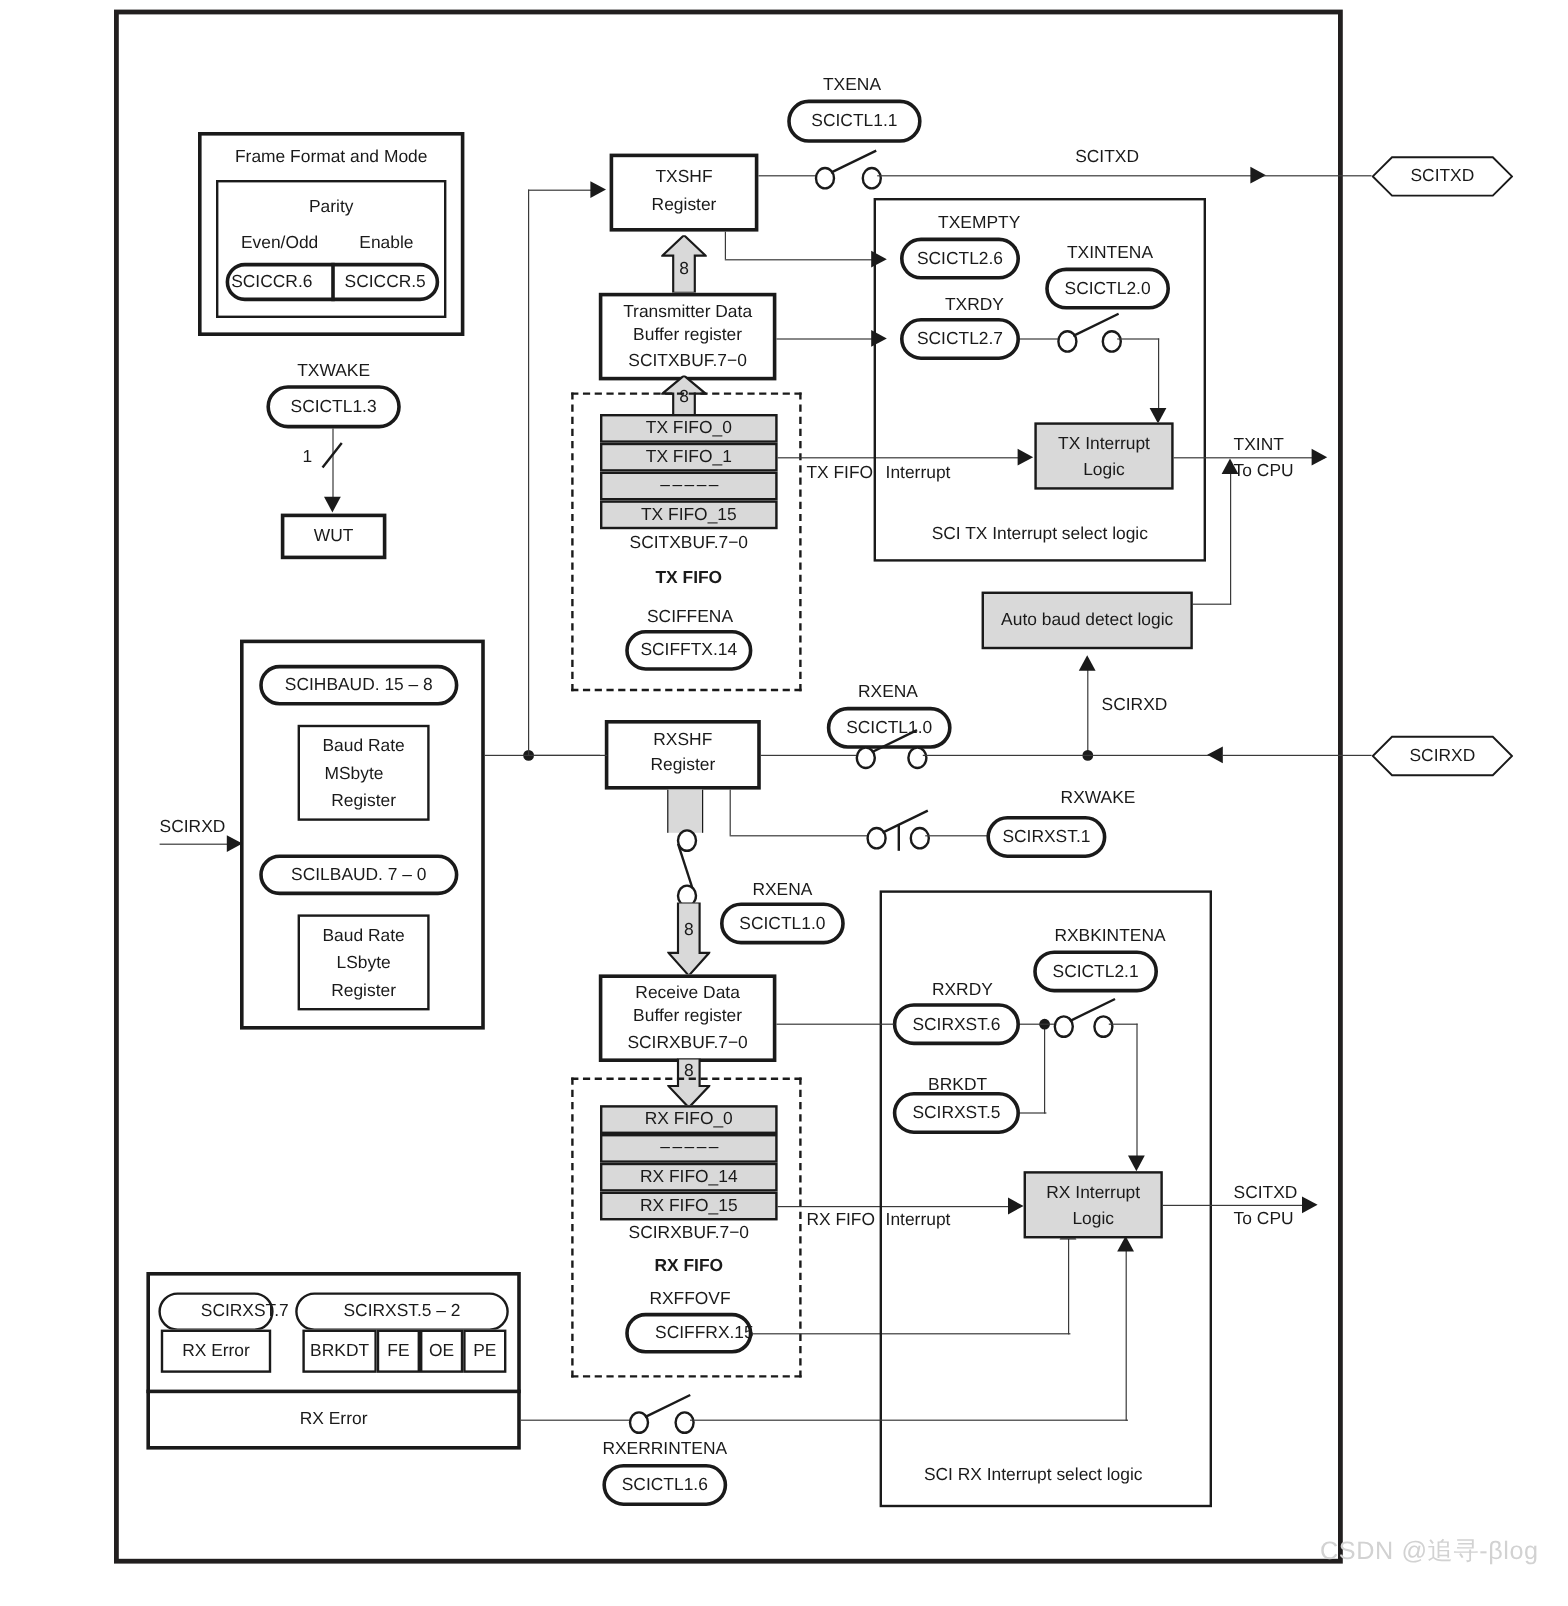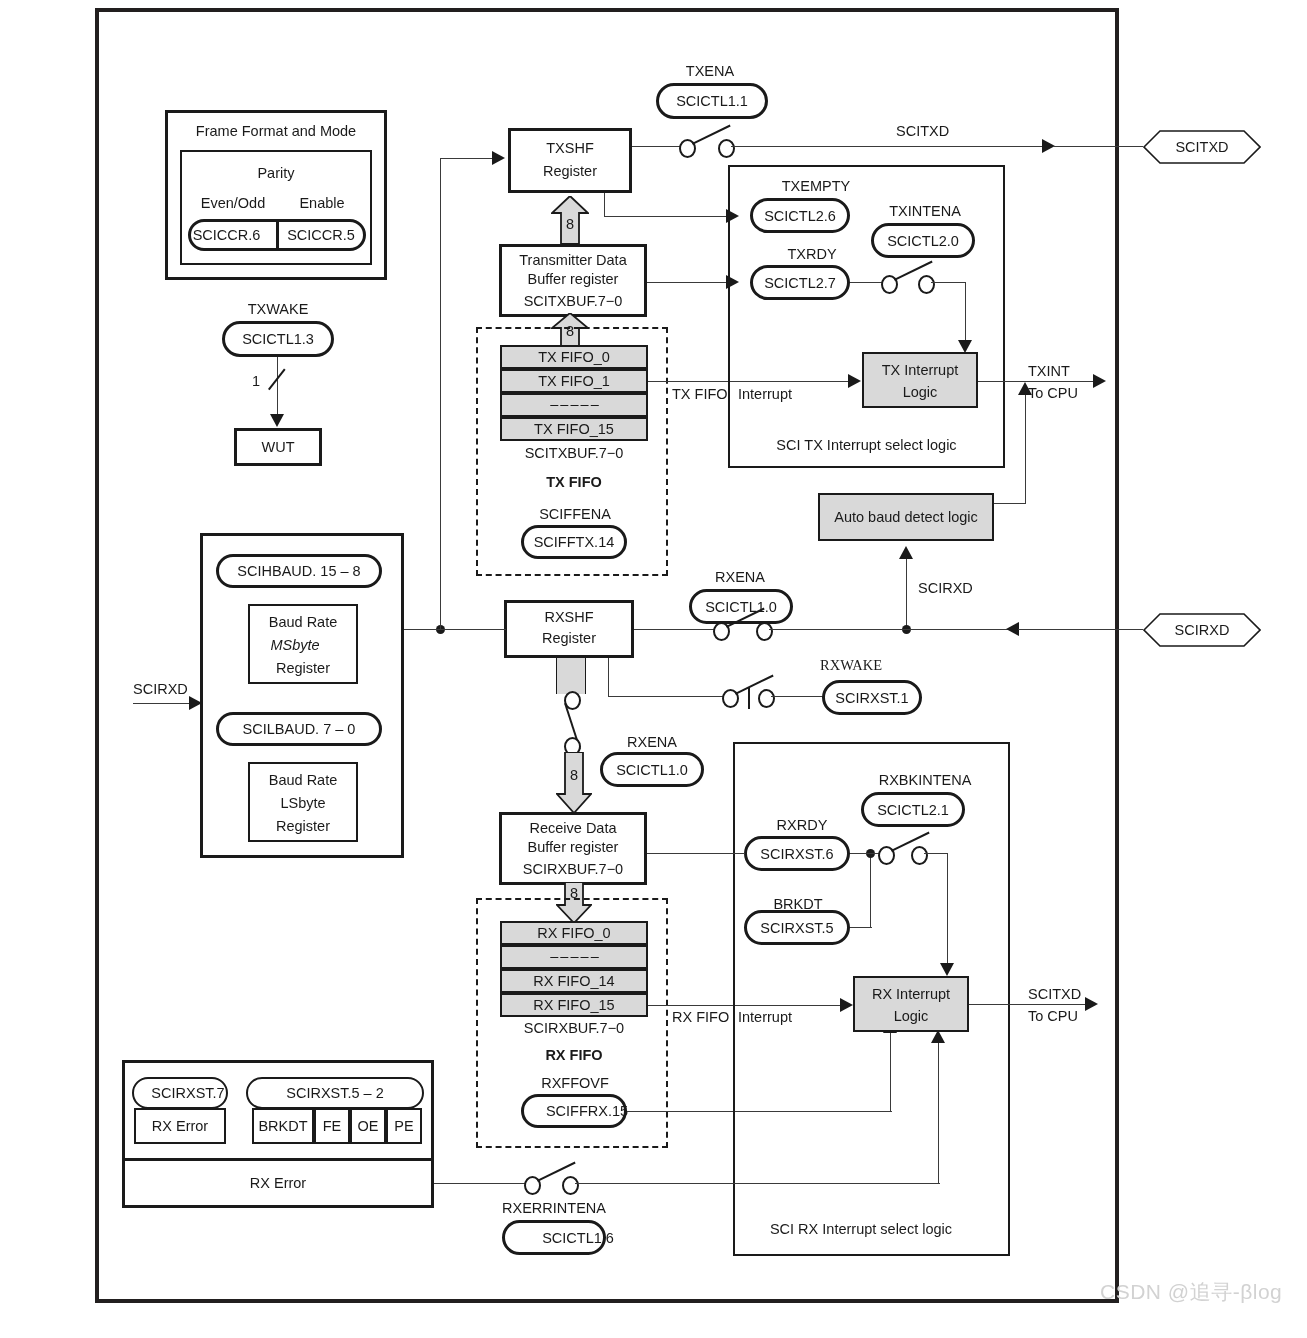--- a/index.html
+++ b/index.html
@@ -86,21 +86,21 @@
   <div class="txt" style="left:252px;top:372px;">1</div>
   <div class="ar d" style="left:270px;top:414px;"></div>
   <div class="abs box ctr" style="left:234px;top:428px;width:88px;height:38px;"></div>
   <div class="txt ctr" style="left:234px;top:438px;width:88px;height:18px;">WUT</div>
 
   <div class="abs box" style="left:200px;top:533px;width:204px;height:325px;"></div>
   <div class="abs cap" style="left:216px;top:554px;width:166px;height:34px;"></div>
   <div class="txt ctr" style="left:216px;top:562px;width:166px;height:18px;">SCIHBAUD. 15 – 8</div>
   <div class="abs box thin" style="left:248px;top:604px;width:110px;height:80px;"></div>
   <div class="txt ctr" style="left:248px;top:613px;width:110px;height:18px;">Baud Rate</div>
-  <div class="txt ctr" style="left:248px;top:636px;width:94px;height:18px;font-style:italic;">MSbyte</div>
+  <div class="txt ctr" style="left:248px;top:636px;width:94px;height:18px;">MSbyte</div>
   <div class="txt ctr" style="left:248px;top:659px;width:110px;height:18px;">Register</div>
 
   <div class="abs cap" style="left:216px;top:712px;width:166px;height:34px;"></div>
   <div class="txt ctr" style="left:216px;top:720px;width:166px;height:18px;">SCILBAUD. 7 – 0</div>
   <div class="abs box thin" style="left:248px;top:762px;width:110px;height:80px;"></div>
   <div class="txt ctr" style="left:248px;top:771px;width:110px;height:18px;">Baud Rate</div>
   <div class="txt ctr" style="left:248px;top:794px;width:110px;height:18px;">LSbyte</div>
   <div class="txt ctr" style="left:248px;top:817px;width:110px;height:18px;">Register</div>
 
   <div class="txt" style="left:133px;top:680px;">SCIRXD</div>
@@ -256,21 +256,21 @@
   <div class="hexlbl" style="left:1143px;top:621px;width:118px;height:18px;display:flex;align-items:center;justify-content:center;">SCIRXD</div>
 
   <div class="v" style="left:608px;top:658px;height:38px;"></div>
   <div class="h" style="left:608px;top:696px;width:117px;"></div>
   <div class="term" style="left:722px;top:689px;"></div>
   <div class="blade" style="left:735px;top:693px;width:42px;transform:rotate(-26deg);"></div>
   <div class="barb" style="left:748px;top:687px;height:22px;"></div>
   <div class="term" style="left:758px;top:689px;"></div>
   <div class="h" style="left:771px;top:696px;width:52px;"></div>
 
-  <div class="txt ctr" style="left:797px;top:656px;width:108px;height:18px;font-family:Liberation Serif, serif;">RXWAKE</div>
+  <div class="txt ctr" style="left:861px;top:656px;width:108px;height:18px;">RXWAKE</div>
   <div class="abs cap" style="left:822px;top:680px;width:100px;height:35px;"></div>
   <div class="txt ctr" style="left:822px;top:689px;width:100px;height:18px;">SCIRXST.1</div>
 
   <div class="abs" style="left:556px;top:658px;width:30px;height:36px;background:#d9d9d9;border-left:1.8px solid #1a1a1a;border-right:1.8px solid #1a1a1a;"></div>
   <div class="term" style="left:564px;top:691px;"></div>
   <div class="blade" style="left:566px;top:703px;width:48px;transform:rotate(72deg);"></div>
   <div class="term" style="left:564px;top:737px;"></div>
 
   <div class="txt ctr" style="left:600px;top:733px;width:104px;height:18px;">RXENA</div>
   <div class="abs cap" style="left:600px;top:752px;width:104px;height:35px;"></div>
@@ -364,26 +364,26 @@
   <div class="h" style="left:434px;top:1183px;width:92px;"></div>
   <div class="term" style="left:524px;top:1176px;"></div>
   <div class="blade" style="left:537px;top:1180px;width:42px;transform:rotate(-26deg);"></div>
   <div class="term" style="left:562px;top:1176px;"></div>
   <div class="h" style="left:575px;top:1183px;width:365px;"></div>
   <div class="v" style="left:938px;top:1040px;height:144px;"></div>
   <div class="ar u" style="left:931px;top:1030px;"></div>
 
   <div class="txt ctr" style="left:487px;top:1199px;width:134px;height:18px;">RXERRINTENA</div>
   <div class="abs cap" style="left:502px;top:1220px;width:104px;height:35px;"></div>
-  <div class="txt ctr" style="left:502px;top:1229px;width:104px;height:18px;margin-left:24px;">SCICTL1.6</div>
+  <div class="txt ctr" style="left:502px;top:1229px;width:104px;height:18px;">SCICTL1.6</div>
 
   <div class="abs box" style="left:122px;top:1060px;width:312px;height:148px;"></div>
 
   <div class="abs cap thin" style="left:132px;top:1077px;width:96px;height:32px;"></div>
-  <div class="txt ctr" style="left:132px;top:1084px;width:112px;height:18px;">SCIRXST.7</div>
+  <div class="txt ctr" style="left:132px;top:1084px;width:112px;height:18px;padding-left:16px;">SCIRXST.7</div>
   <div class="abs box thin ctr" style="left:134px;top:1108px;width:92px;height:36px;"></div>
   <div class="txt ctr" style="left:134px;top:1117px;width:92px;height:18px;">RX Error</div>
 
   <div class="abs cap thin" style="left:246px;top:1077px;width:178px;height:32px;"></div>
   <div class="txt ctr" style="left:246px;top:1084px;width:178px;height:18px;">SCIRXST.5 – 2</div>
 
   <div class="abs box thin ctr" style="left:252px;top:1108px;width:62px;height:36px;"></div>
   <div class="txt ctr" style="left:252px;top:1117px;width:62px;height:18px;">BRKDT</div>
   <div class="abs box thin ctr" style="left:314px;top:1108px;width:36px;height:36px;"></div>
   <div class="txt ctr" style="left:314px;top:1117px;width:36px;height:18px;">FE</div>

